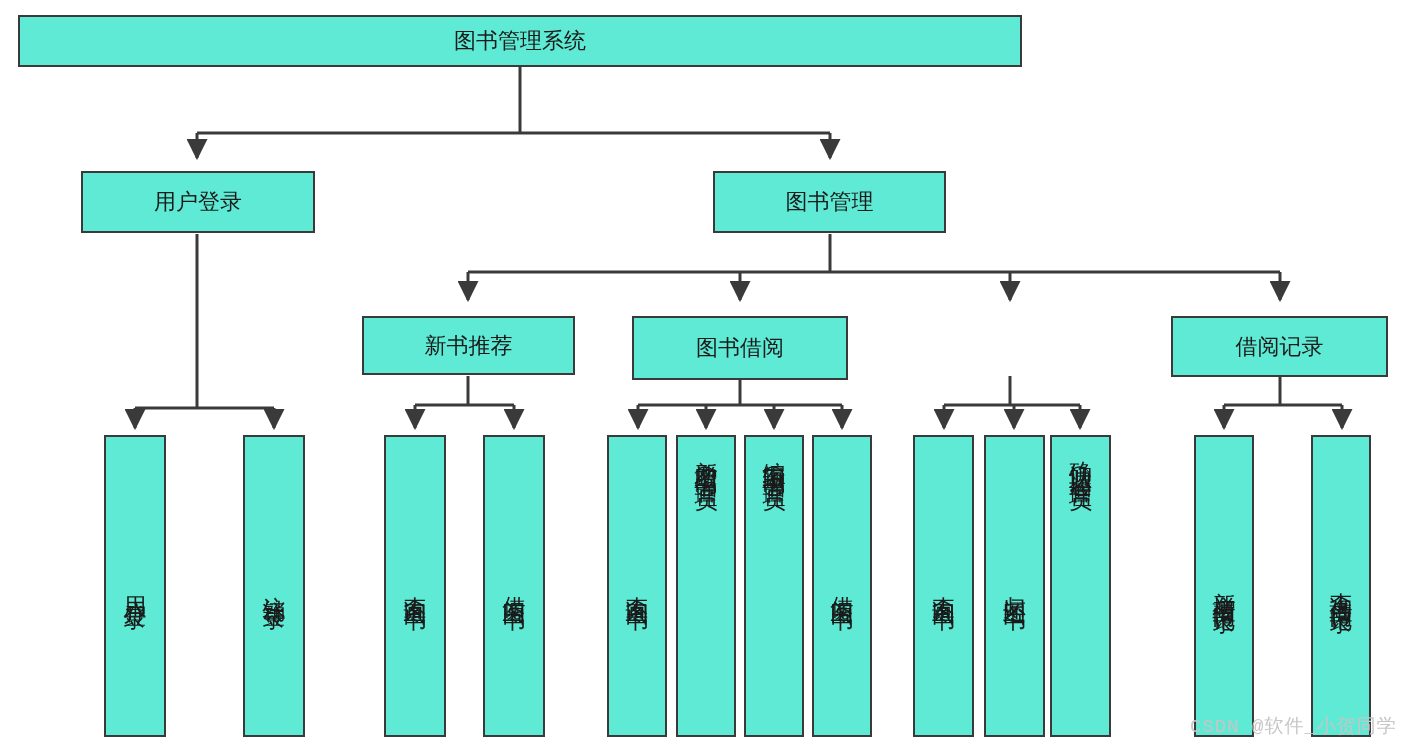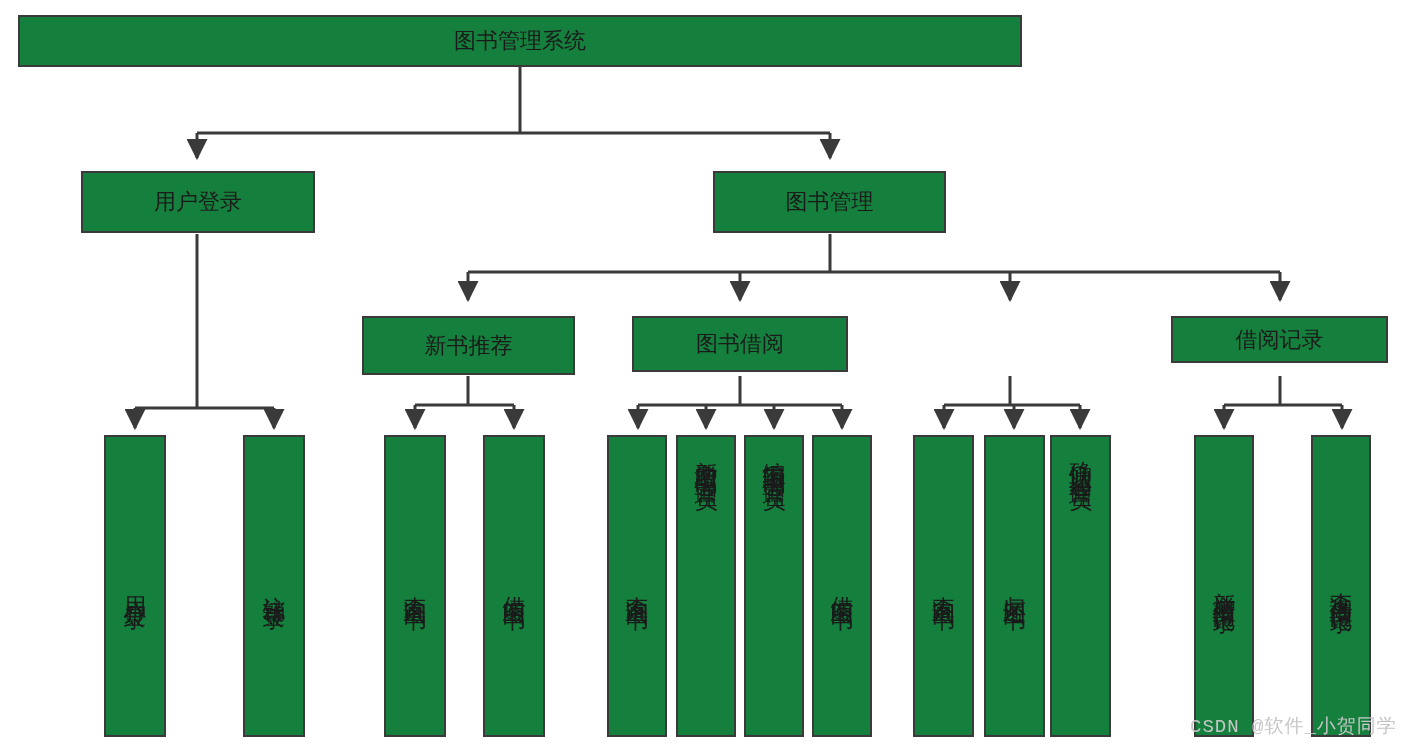--- a/index.html
+++ b/index.html
@@ -22,21 +22,21 @@
   svg.diagram-canvas {
     position: absolute;
     left: 0;
     top: 0;
     width: 1405px;
     height: 747px;
   }
   .node-box {
     position: absolute;
     box-sizing: border-box;
-    background: #15803d;
+    background: #5eead4;
     border: 2.5px solid #3a3a3a;
     display: flex;
     align-items: center;
     justify-content: center;
     overflow: hidden;
   }
   .node-label {
     color: #1a1a1a;
     font-family: "Liberation Sans", "DejaVu Sans", sans-serif;
     line-height: 1.18;
@@ -134,24 +134,24 @@
   <div class="node-box node-horizontal" style="left:81px; top:171px; width:234px; height:62px;">
     <span class="node-label">用户登录</span>
   </div>
   <div class="node-box node-horizontal" style="left:713px; top:171px; width:233px; height:62px;">
     <span class="node-label">图书管理</span>
   </div>
 
   <div class="node-box node-horizontal" style="left:362px; top:316px; width:213px; height:59px;">
     <span class="node-label">新书推荐</span>
   </div>
-  <div class="node-box node-horizontal" style="left:632px; top:316px; width:216px; height:56px;">
+  <div class="node-box node-horizontal" style="left:632px; top:316px; width:216px; height:64px;">
     <span class="node-label">图书借阅</span>
   </div>
-  <div class="node-box node-horizontal" style="left:1171px; top:316px; width:217px; height:47px;">
+  <div class="node-box node-horizontal" style="left:1171px; top:316px; width:217px; height:61px;">
     <span class="node-label">借阅记录</span>
   </div>
 
   <div class="node-box node-vertical center-text" style="left:104px; top:435px; width:62px; height:302px;">
     <span class="node-label">用户登录</span>
   </div>
   <div class="node-box node-vertical center-text" style="left:243px; top:435px; width:62px; height:302px;">
     <span class="node-label">注销登录</span>
   </div>
 

